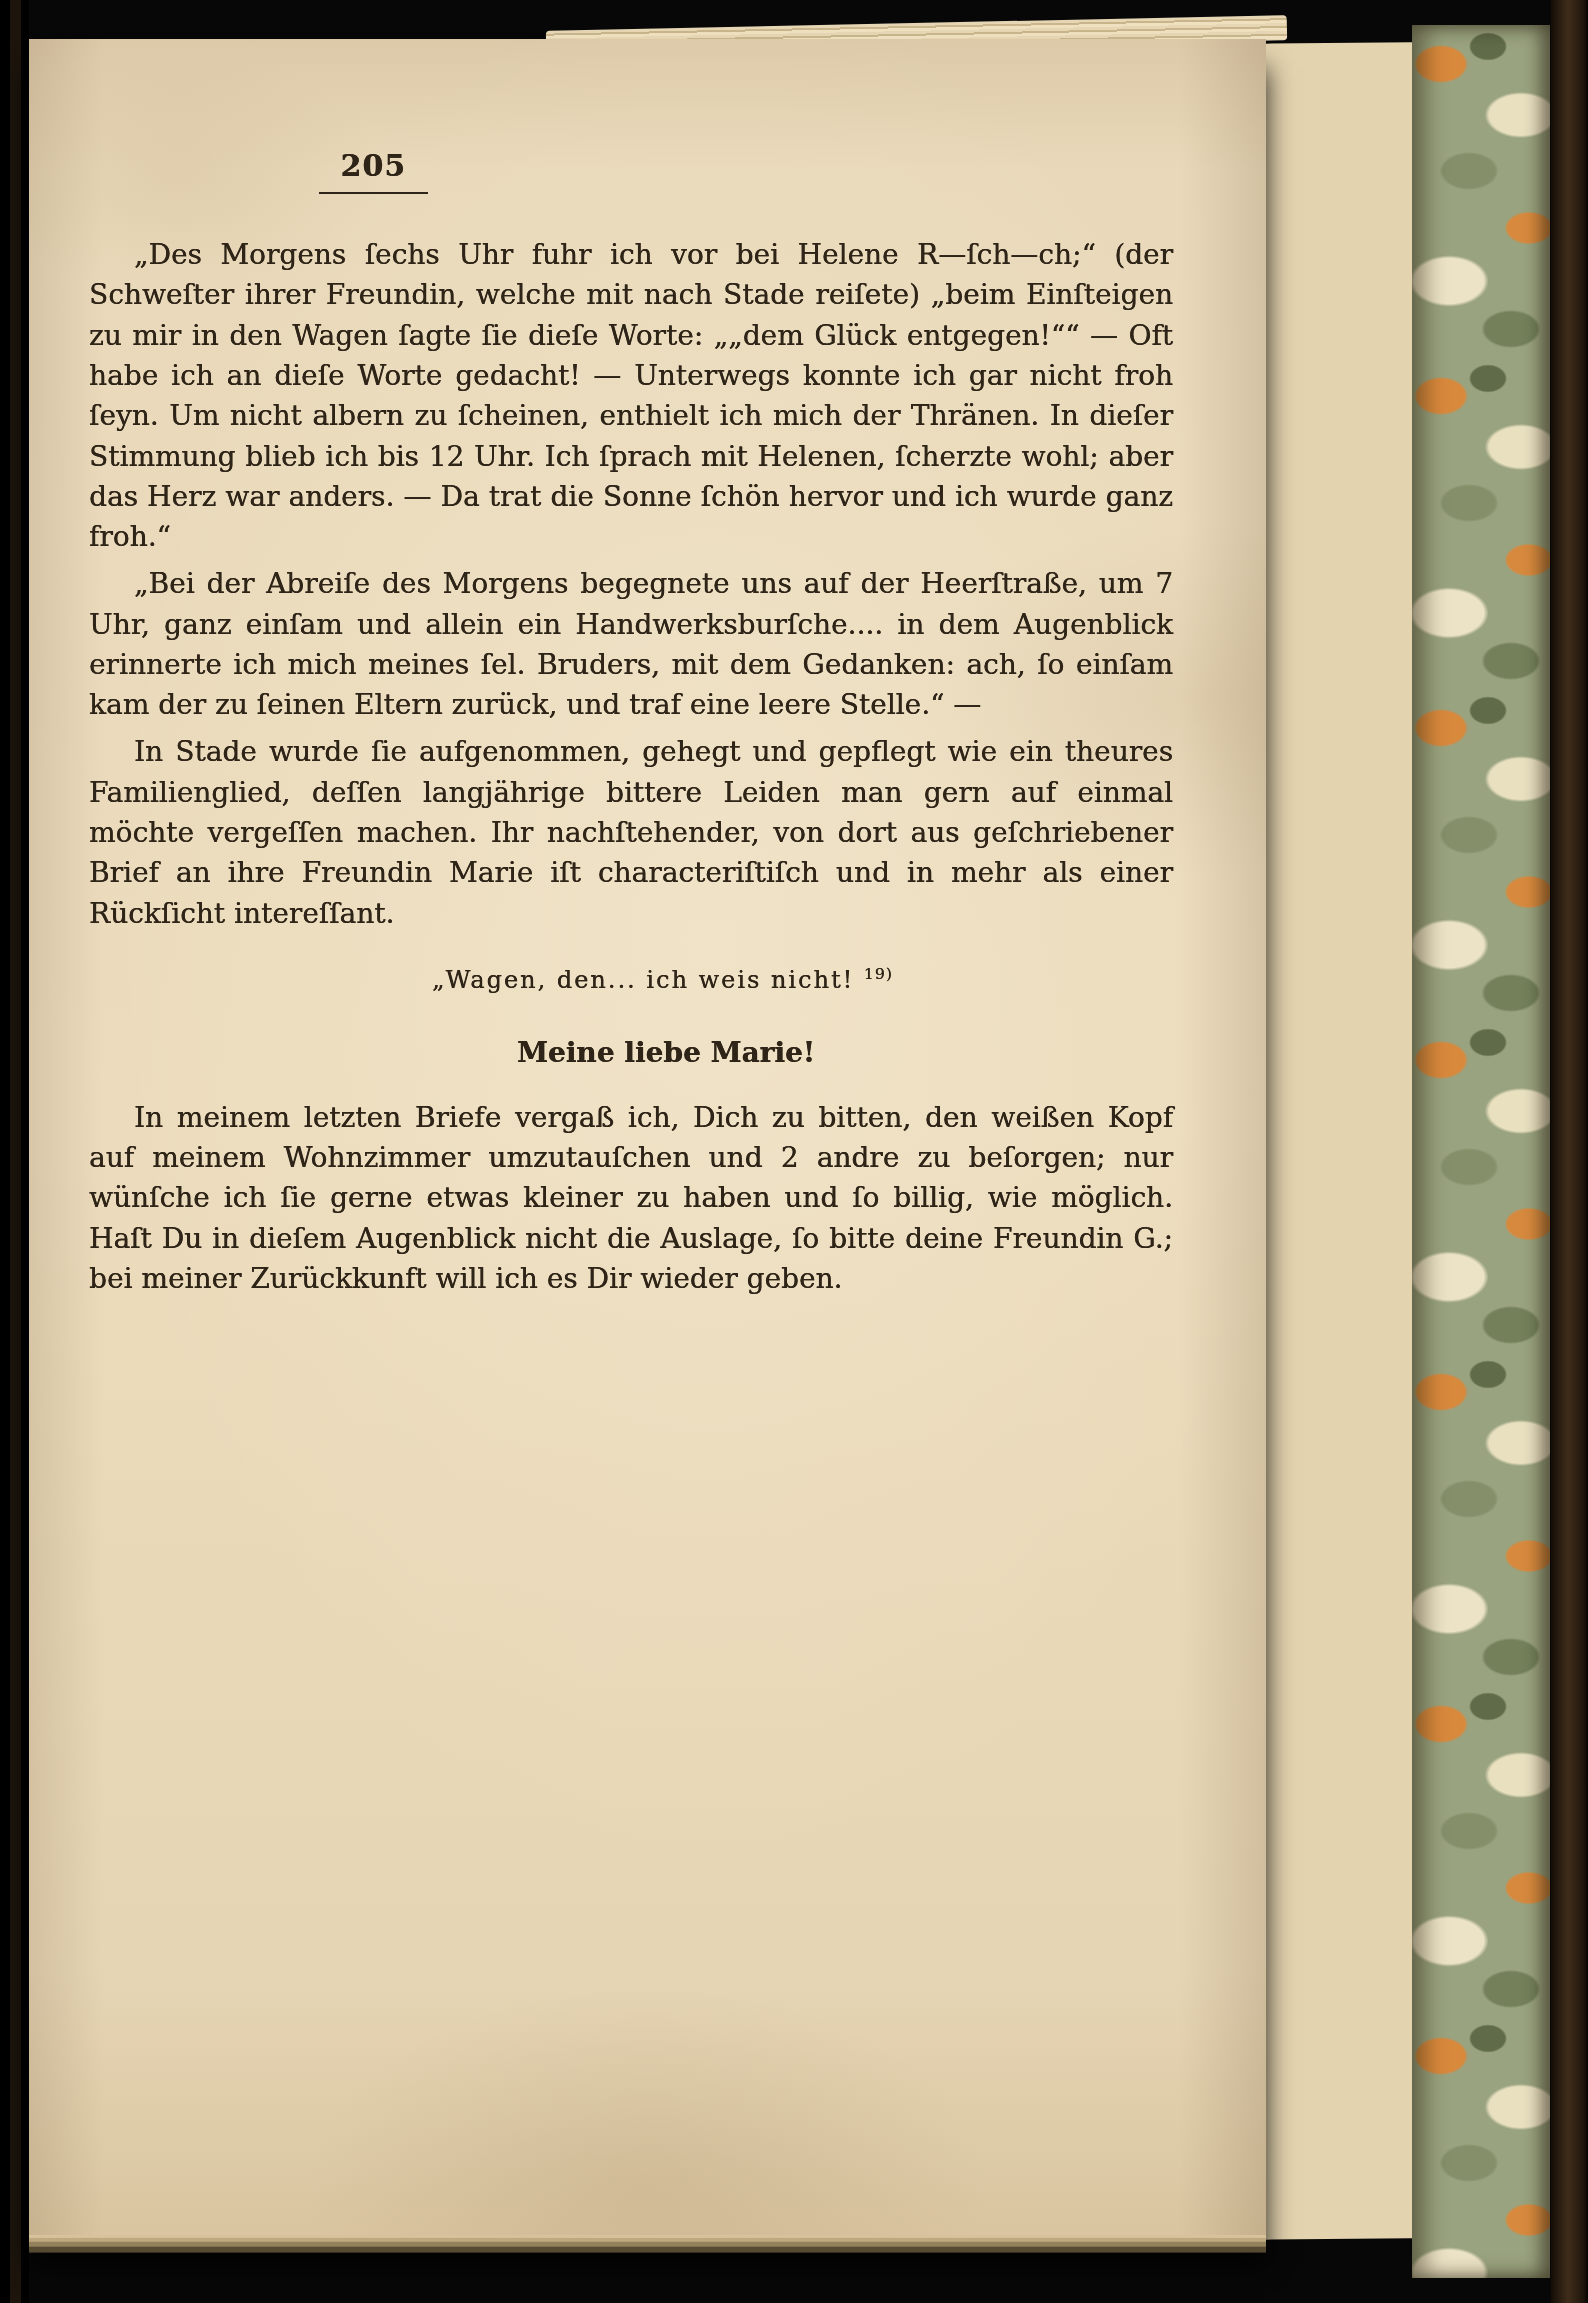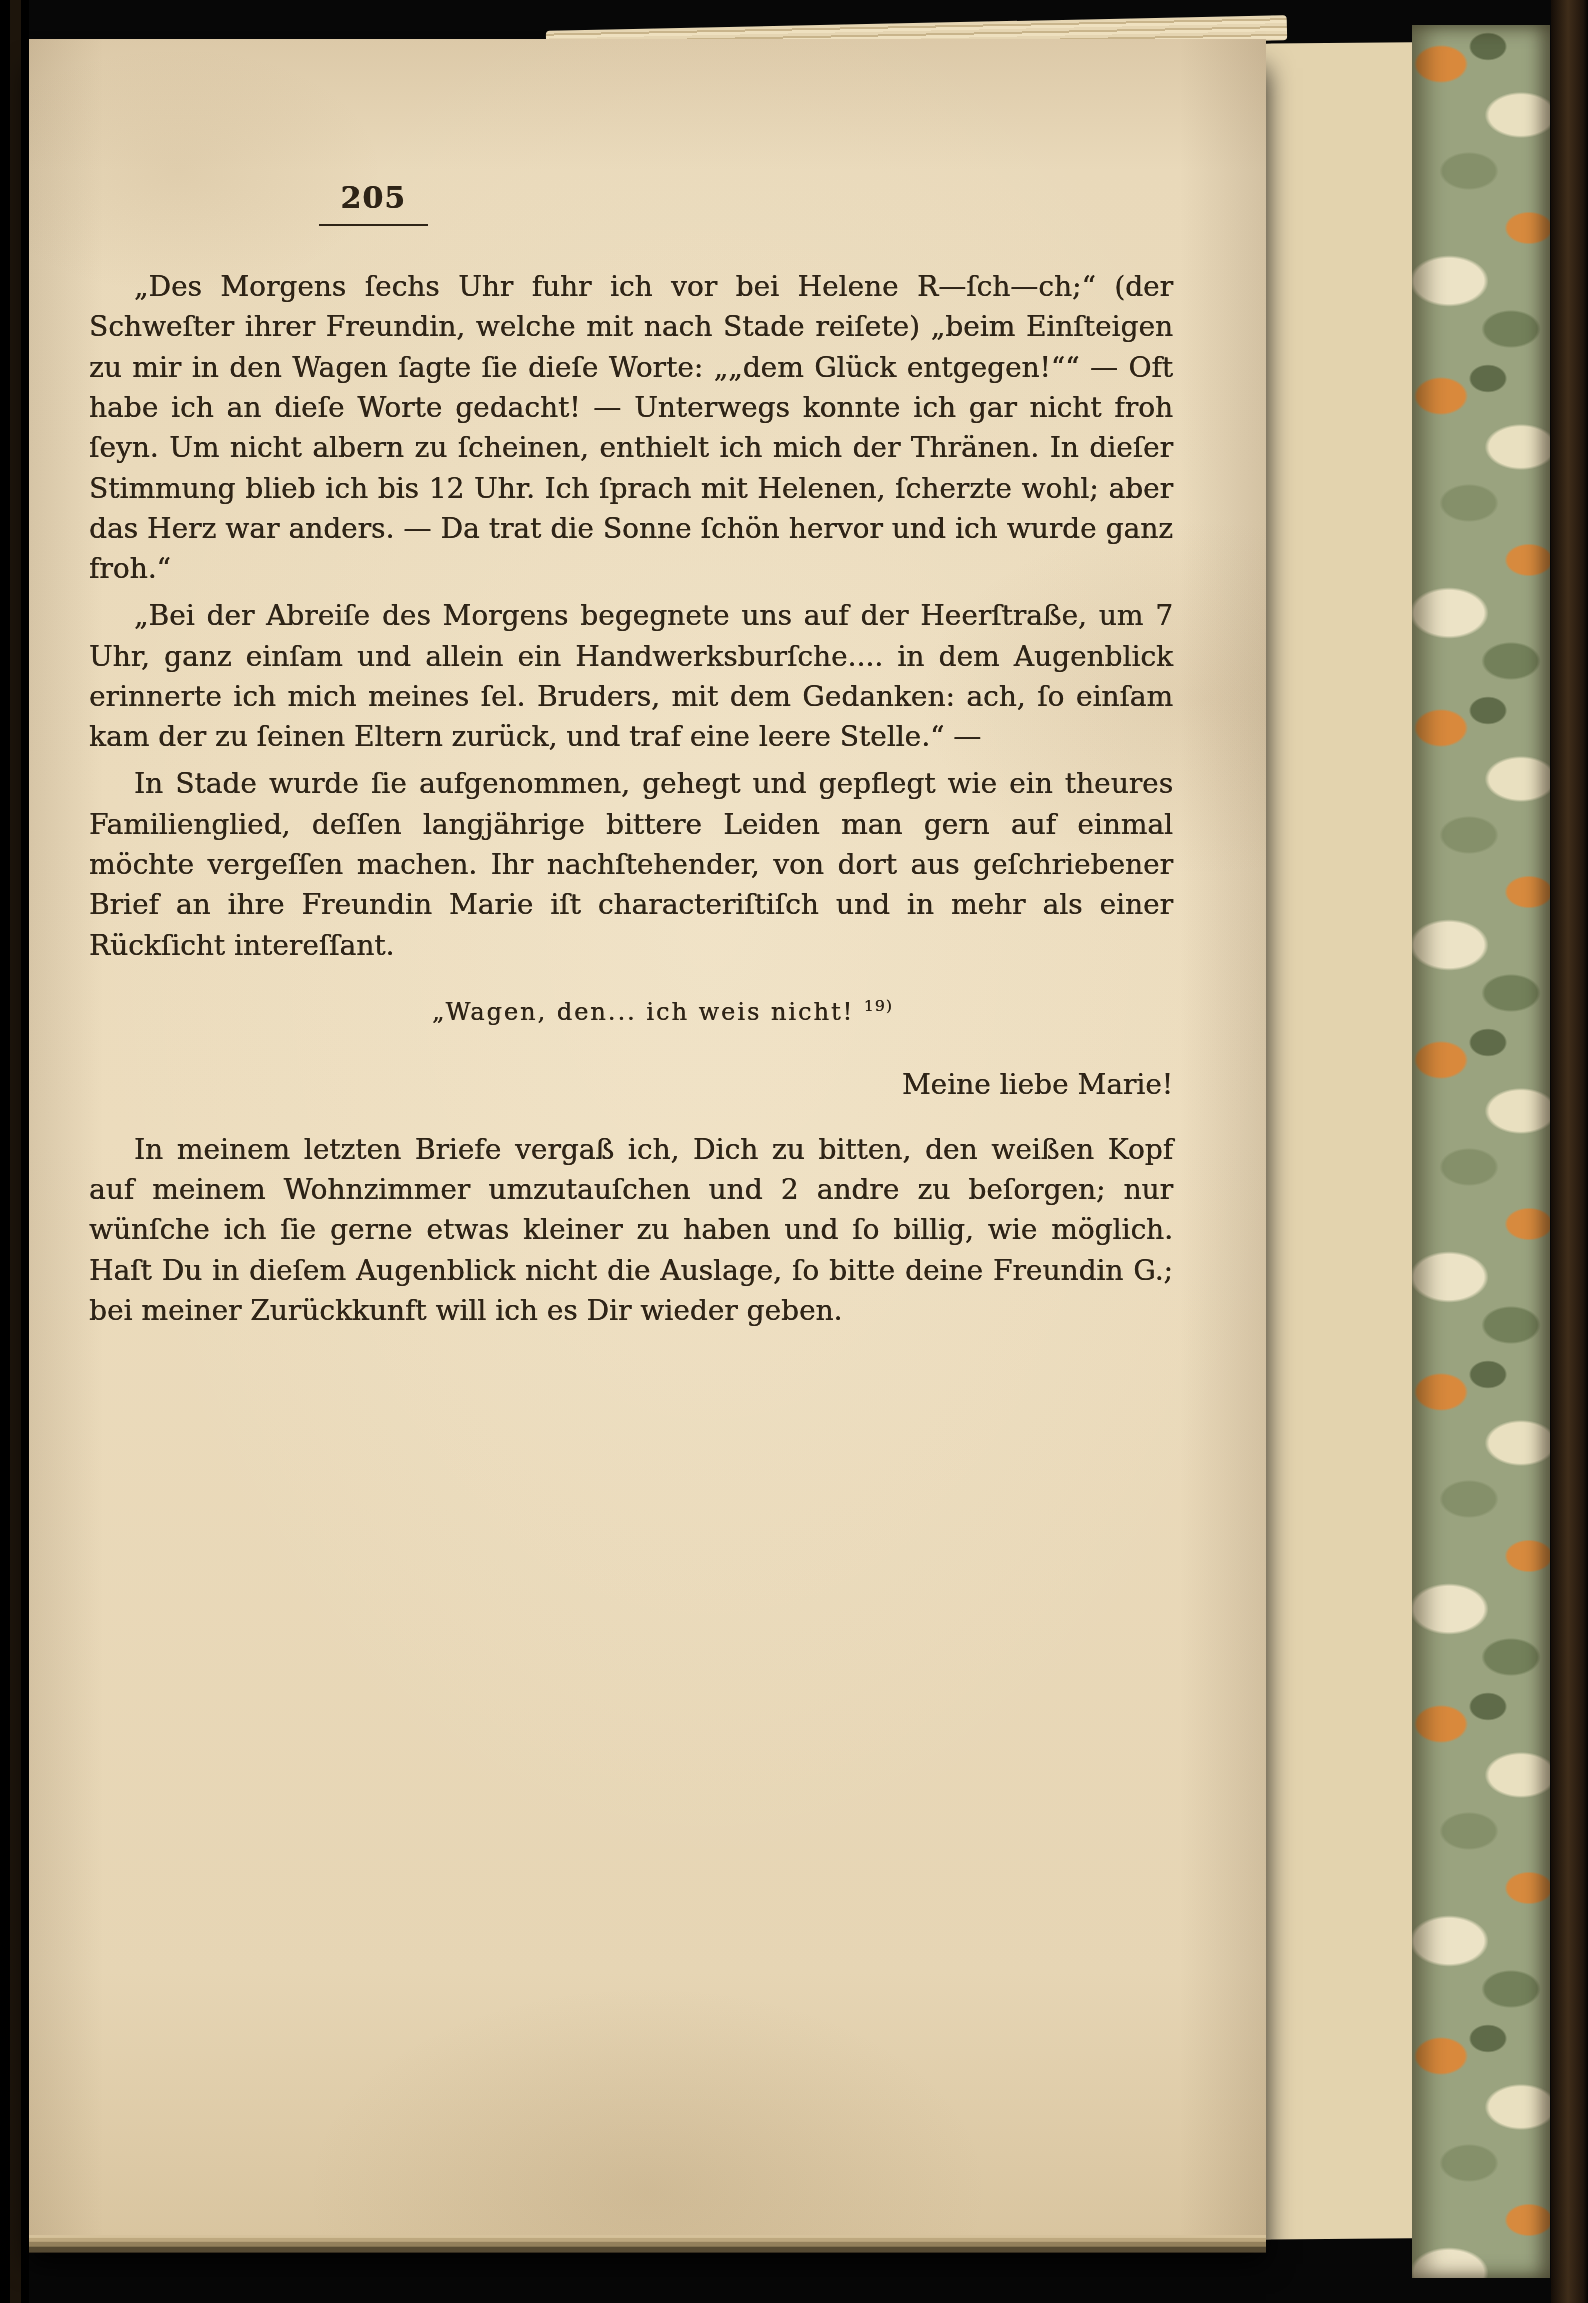--- a/index.html
+++ b/index.html
@@ -75,40 +75,39 @@
     position:absolute;left:1551px;top:0;width:38px;height:2304px;
     background:linear-gradient(90deg,#140d07,#3f2d1a 45%,#20150c 85%,#000);
   }
   
   .textblock{
     position:absolute;left:60px;top:105px;width:1084px;
     color:#2e2417;
     font-size:28px;line-height:1.44;
     text-align:justify;
     text-shadow:0.3px 0 0 currentColor; 
-    margin-top:32px;
   }
   .folio{
     width:fit-content;
     margin:0 0 41px 230px;
     padding:0 21.5px 4.9px;
     font-size:30px;font-weight:bold;letter-spacing:1px;
     border-bottom:2.9px solid #2e2417;
     text-align:center;
   }
   .para{margin:0 0 6.8px;text-indent:45px;}
   .dateline{
     margin:29px 0 0 343px;
     font-size:24px;letter-spacing:2px;
     text-indent:0;text-align:left;
   }
   .dateline sup{font-size:15.6px;letter-spacing:1px;}
   .salutation{
     margin:35px 0 25px 70px;
-    text-indent:0;text-align:right;
+    text-indent:0;text-align:center;font-weight:bold;
   }
   .last{margin-bottom:0;}
 </style>
 </head>
 <body>
 
 <div class="photo">
 
   <div class="spine-left"></div>
 

